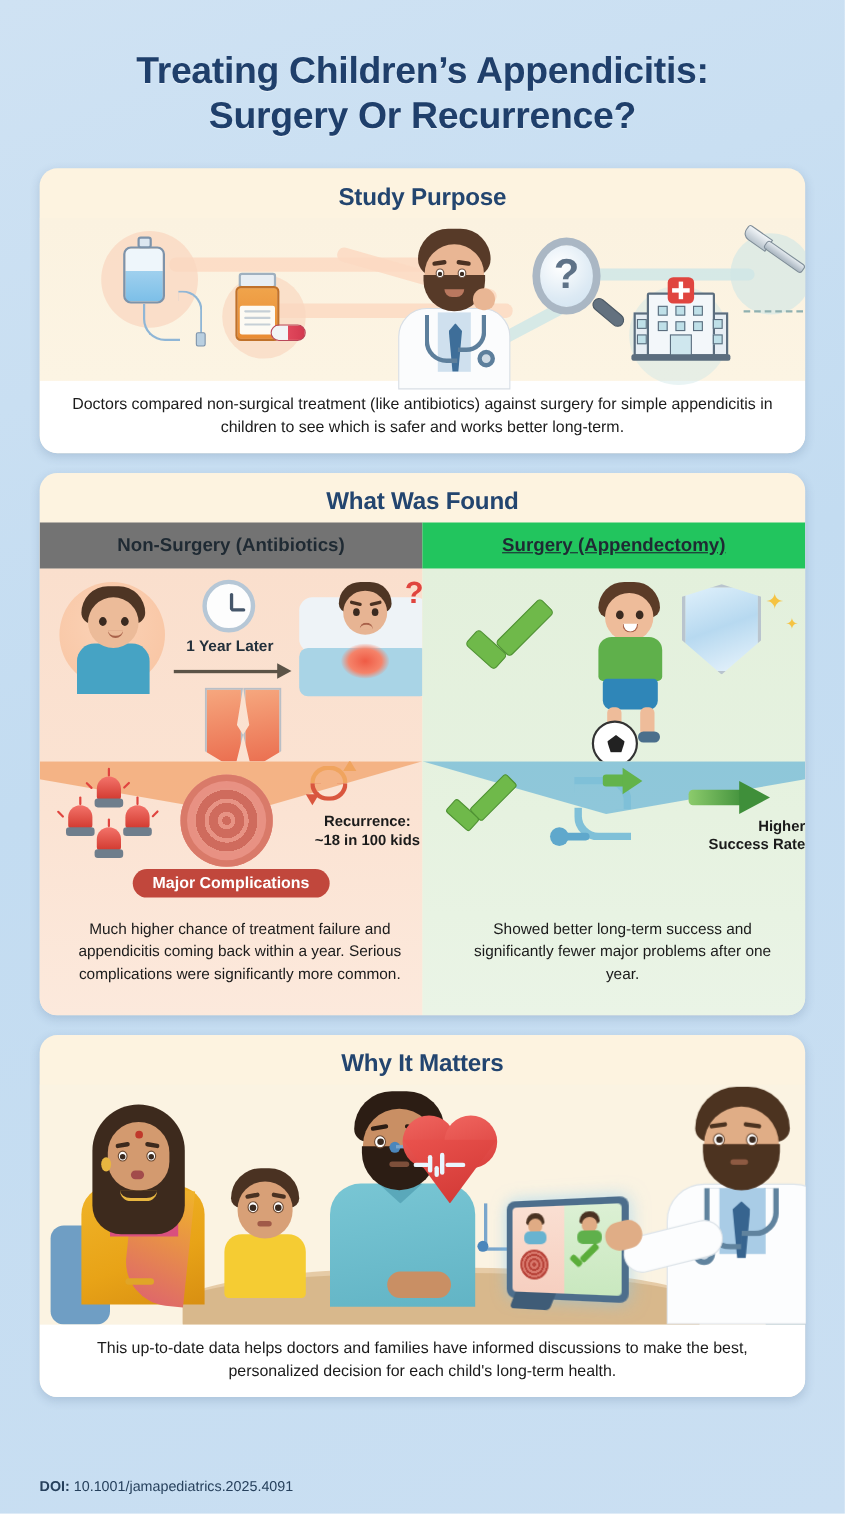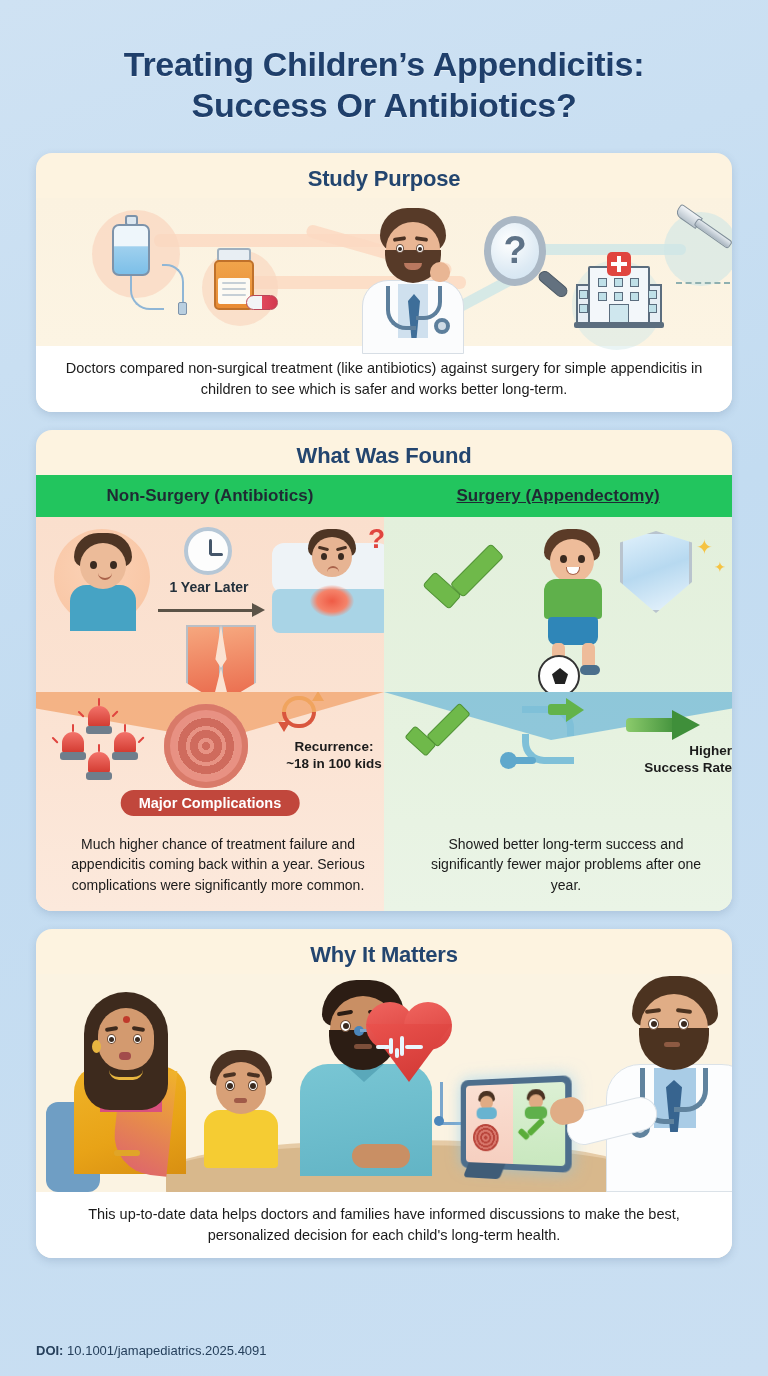--- a/index.html
+++ b/index.html
@@ -157,21 +157,21 @@
   .scalpel .blade {position:absolute;left:0;top:0px;width:26px;height:13px;background:linear-gradient(180deg,#f2f5f8,#b9c4cd);border:1.4px solid #7f8d99;border-radius:3px 0 0 7px;}
   .dash{position:absolute;left:640px;top:84px;width:54px;border-top:2.5px dashed #8fb0b0;}
 
   
   #card-found { margin-top: 18px; }
   .col-heads { display: flex; }
   .col-head {
     flex: 1; text-align: center; font-weight: bold; font-size: 17px;
     color: #1f2a33; padding: 11px 4px 11px 4px;
   }
-  .col-head.left { background: #22c55e; }
+  .col-head.left { background: #737373; }
   .col-head.right { background: #22c55e; text-decoration: underline; }
 
   .cols { display: flex; position: relative; }
   .col { flex: 1; position: relative; }
   .col.left  { background: linear-gradient(180deg,#fadfcd 0%, #fbe3d3 55%, #fce9dc 100%); }
   .col.right { background: linear-gradient(180deg,#e3f0dc 0%, #e6f2e0 55%, #eaf4e6 100%); }
   .col-art { position: relative; height: 175px; overflow:hidden; }
   .col-art2 { position: relative; height: 130px; overflow:hidden;padding-left:35px; }
 
   
@@ -283,21 +283,21 @@
   .spath .ahead{position:absolute;left:58px;top:-8px;width:0;height:0;border-left:18px solid #63b34b;border-top:12px solid transparent;border-bottom:12px solid transparent;}
   .spath .abar{position:absolute;left:40px;top:-2px;width:22px;height:11px;background:#63b34b;border-radius:3px;}
 
   .garrow{position:absolute;left:242px;top:18px;width:76px;height:30px;}
   .garrow .bar{position:absolute;left:0;top:8px;width:52px;height:14px;background:linear-gradient(90deg,#8ccb6c,#3f8f3a);border-radius:4px;}
   .garrow .hd{position:absolute;left:46px;top:0;width:0;height:0;border-left:28px solid #3f8f3a;border-top:15px solid transparent;border-bottom:15px solid transparent;}
   .succ-text{position:absolute;left:236px;top:50px;width:112px;text-align:right;font-size:13.5px;font-weight:600;color:#1b1b1b;line-height:1.28;}
 
   .col-text{
     text-align:center; font-size:14px; line-height:1.45; color:#1b1b1b;
-    padding:12px 16px 16px 16px;
+    padding:12px 16px 28px 16px;
     margin-left:16px;
   }
 
   
   #card-why { margin-top: 18px; }
   .why-art { position:relative; height:218px; background:#fbf3e2; overflow:hidden;}
 
   .chair{position:absolute;background:#6f9ec4;border-radius:12px;}
   .table{position:absolute;left:130px;top:166px;width:470px;height:64px;background:#d8b88c;border-radius:50% 50% 14px 14px;border-top:5px solid #e6cba6;}
 
@@ -400,21 +400,21 @@
     position:absolute; left:36px; bottom:18px;
     font-size:13px; color:#26405c;
   }
   .doi b{ font-weight:bold; }
 </style>
 </head>
 <body>
 
 <div class="title">
   <span>Treating Children’s Appendicitis:</span>
-  <span>Success Or Antibiotics?</span>
+  <span>Surgery Or Recurrence?</span>
 </div>
 
 <div class="card" id="card-purpose">
   <div class="card-title">Study Purpose</div>
 
   <div class="purpose-art">
     <div class="ribbon" style="left:118px;top:36px;width:290px;height:13px;"></div>
     <div class="ribbon" style="left:268px;top:46px;width:150px;height:13px;transform:rotate(16deg);"></div>
     <div class="ribbon" style="left:200px;top:78px;width:230px;height:13px;"></div>
     <div class="ribbon teal" style="left:470px;top:46px;width:180px;height:11px;"></div>

